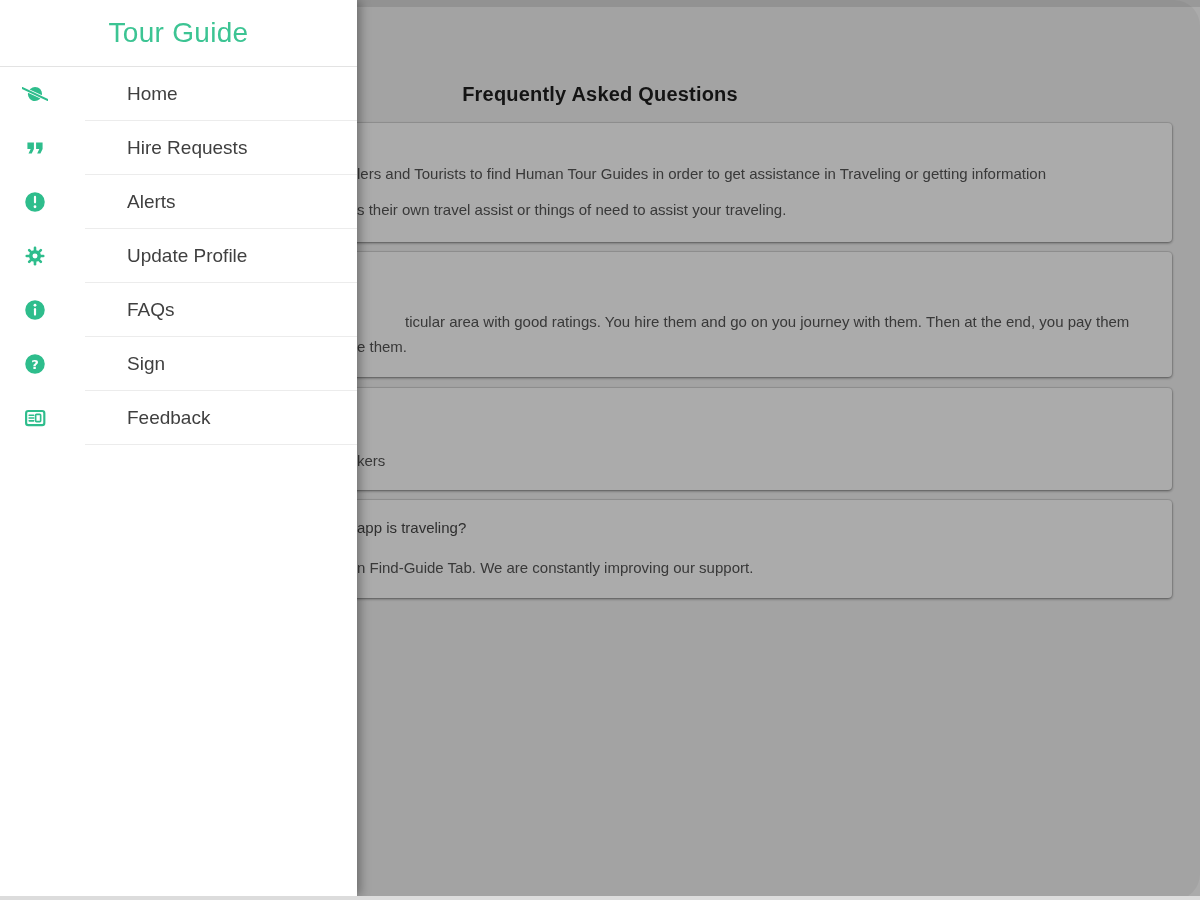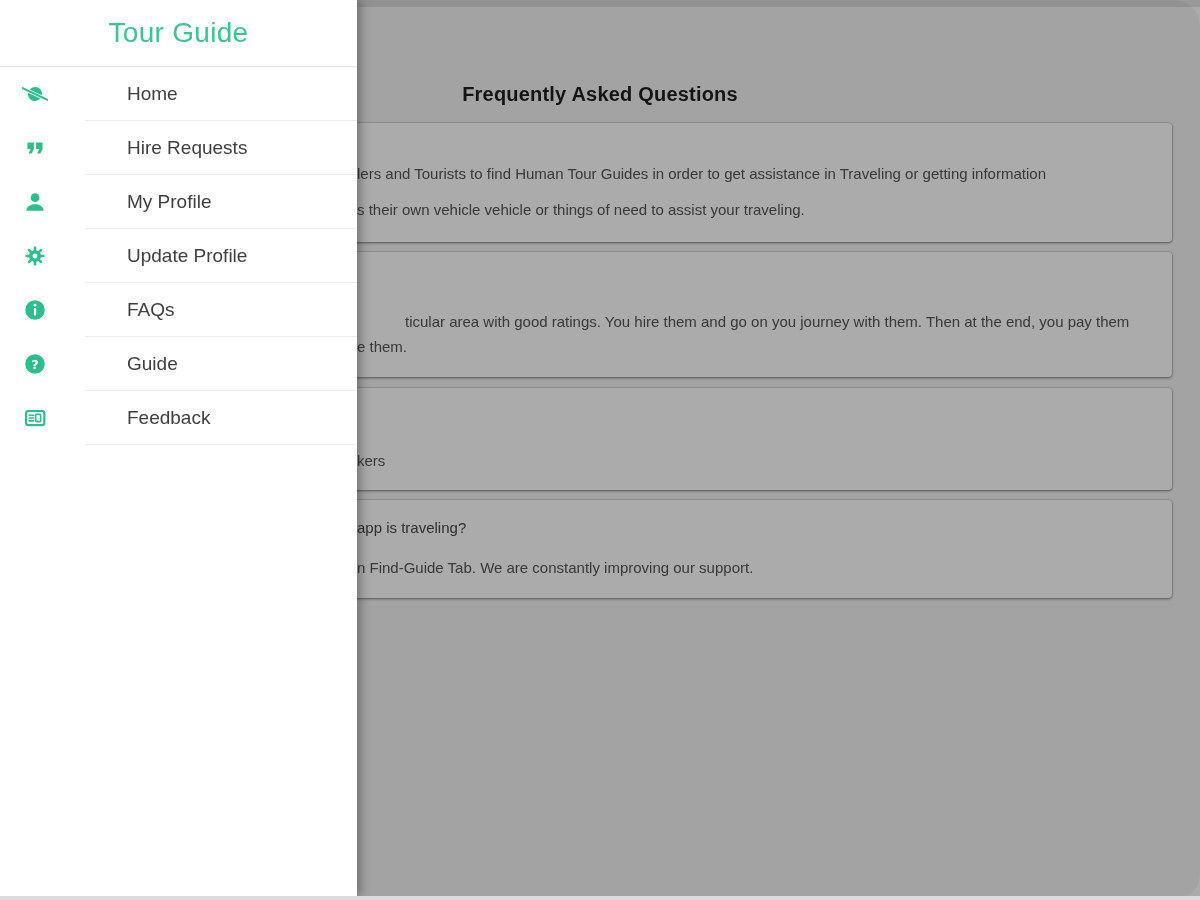--- a/index.html
+++ b/index.html
@@ -47,21 +47,21 @@
 </head>
 <body>
 
 <div id="stage">
 
   <div class="page">
     <div class="page-title">Frequently Asked Questions</div>
 
     <div class="card" id="card1">
       <div class="frag a0">lers and Tourists to find Human Tour Guides in order to get assistance in Traveling or getting information</div>
-      <div class="frag a1">s their own vehicle vehicle or things of need to assist your traveling.</div>
+      <div class="frag a1">s their own travel assist or things of need to assist your traveling.</div>
     </div>
 
     <div class="card" id="card2">
       <div class="frag a0">ticular area with good ratings. You hire them and go on you journey with them. Then at the end, you pay them</div>
       <div class="frag a1">e them.</div>
     </div>
 
     <div class="card" id="card3">
       <div class="frag a0">kers</div>
     </div>
@@ -95,30 +95,31 @@
 
     <div class="item">
       <span class="icon">
         <svg viewBox="0 0 24 24" fill="#2ebd8c">
           <path d="M6 17h3l2-4V7H5v6h3l-2 4zm8 0h3l2-4V7h-6v6h3l-2 4z"></path>
         </svg>
       </span>
       <span class="label">Hire Requests</span>
     </div>
 
-
     <div class="item">
       <span class="icon">
-        <svg viewBox="0 0 24 24" fill="#2ebd8c">
-          <circle cx="12" cy="8" r="4"></circle>
-          <path d="M4 20c0-4 4-6 8-6s8 2 8 6z"></path>
+        <svg viewBox="0 0 24 24">
+          <circle cx="12" cy="12" r="9" fill="#2ebd8c"></circle>
+          <rect x="11" y="6.3" width="2" height="7" rx="1" fill="#fff"></rect>
+          <circle cx="12" cy="16.4" r="1.3" fill="#fff"></circle>
         </svg>
       </span>
-      <span class="label">My Profile</span>
+      <span class="label">Alerts</span>
     </div>
+
 
 
     <div class="item">
       <span class="icon">
         <svg viewBox="0 0 24 24">
           <g fill="#2ebd8c">
             <circle cx="12" cy="12" r="5.6"></circle>
             <g>
               <rect x="10.8" y="3.2" width="2.4" height="4.2" rx="1.1"></rect>
               <rect x="10.8" y="3.2" width="2.4" height="4.2" rx="1.1" transform="rotate(45 12 12)"></rect>
@@ -147,21 +148,21 @@
       <span class="label">FAQs</span>
     </div>
 
     <div class="item">
       <span class="icon">
         <svg viewBox="0 0 24 24">
           <circle cx="12" cy="12" r="9" fill="#2ebd8c"></circle>
           <text x="12" y="16.3" text-anchor="middle" font-family="DejaVu Sans, sans-serif" font-size="12" font-weight="bold" fill="#ffffff">?</text>
         </svg>
       </span>
-      <span class="label">Guide</span>
+      <span class="label">Sign</span>
     </div>
 
     <div class="item">
       <span class="icon">
         <svg viewBox="0 0 24 24" fill="none" stroke="#2ebd8c">
           <rect x="3.8" y="5.5" width="16.8" height="13" rx="2" stroke-width="2"></rect>
           <rect x="12.6" y="8.6" width="4.6" height="6.8" rx="0.8" stroke-width="1.5"></rect>
           <path d="M6.6 9.5h4.2M6.6 12h4.2M6.6 14.6h4.2" stroke-width="1.5" stroke-linecap="round"></path>
         </svg>
       </span>

